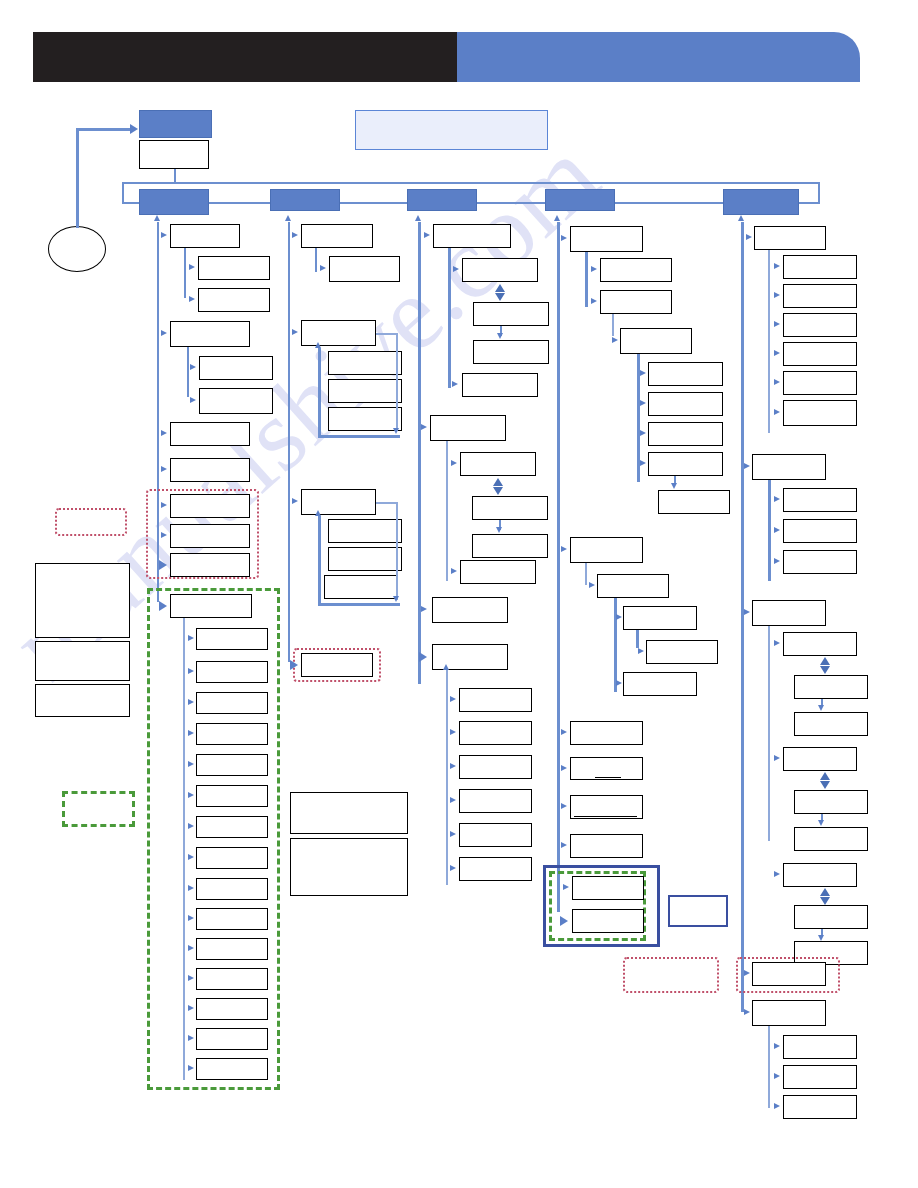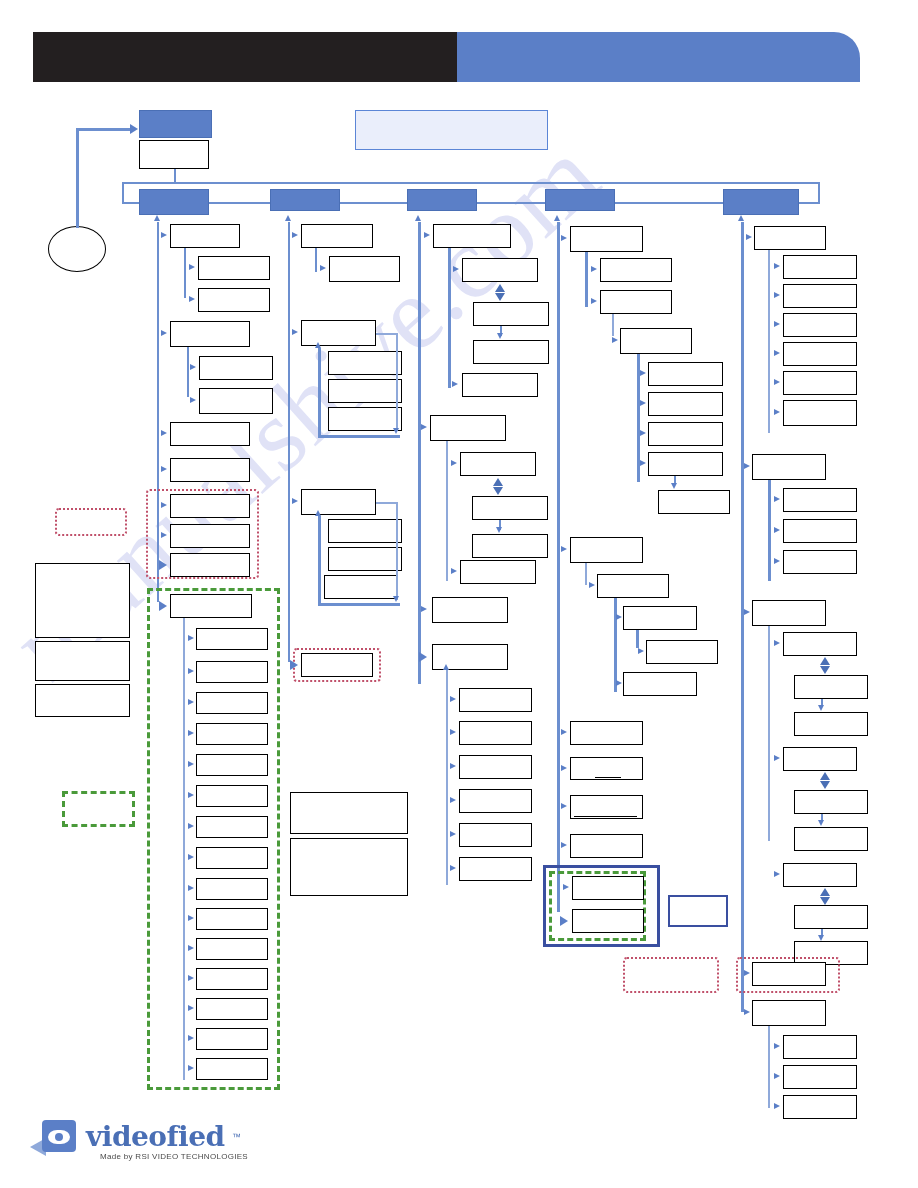--- a/index.html
+++ b/index.html
@@ -437,24 +437,14 @@
   <div class="node" style="left:752px;top:1000px;width:74px;height:26px;"><span></span></div>
   <div class="ar ar-r" style="left:744px;top:1009px;"></div>
   <div class="ln lnThin lnv" style="left:768px;top:1026px;height:82px;"></div>
   <div class="node" style="left:783px;top:1035px;width:74px;height:24px;"><span></span></div>
   <div class="ar ar-r" style="left:774px;top:1043px;"></div>
   <div class="node" style="left:783px;top:1065px;width:74px;height:24px;"><span></span></div>
   <div class="ar ar-r" style="left:774px;top:1073px;"></div>
   <div class="node" style="left:783px;top:1095px;width:74px;height:24px;"><span></span></div>
   <div class="ar ar-r" style="left:774px;top:1103px;"></div>
 
-  <div id="logo">
-    <div class="logo-tail"></div>
-    <div class="logo-shape">
-      <div class="logo-eye"></div>
-      <div class="logo-pupil"></div>
-    </div>
-    <div class="logo-word">videofied</div>
-    <div class="logo-tm">™</div>
-    <div class="logo-made">Made by RSI VIDEO TECHNOLOGIES</div>
-  </div>
 
 </div>
 
 </body></html>

